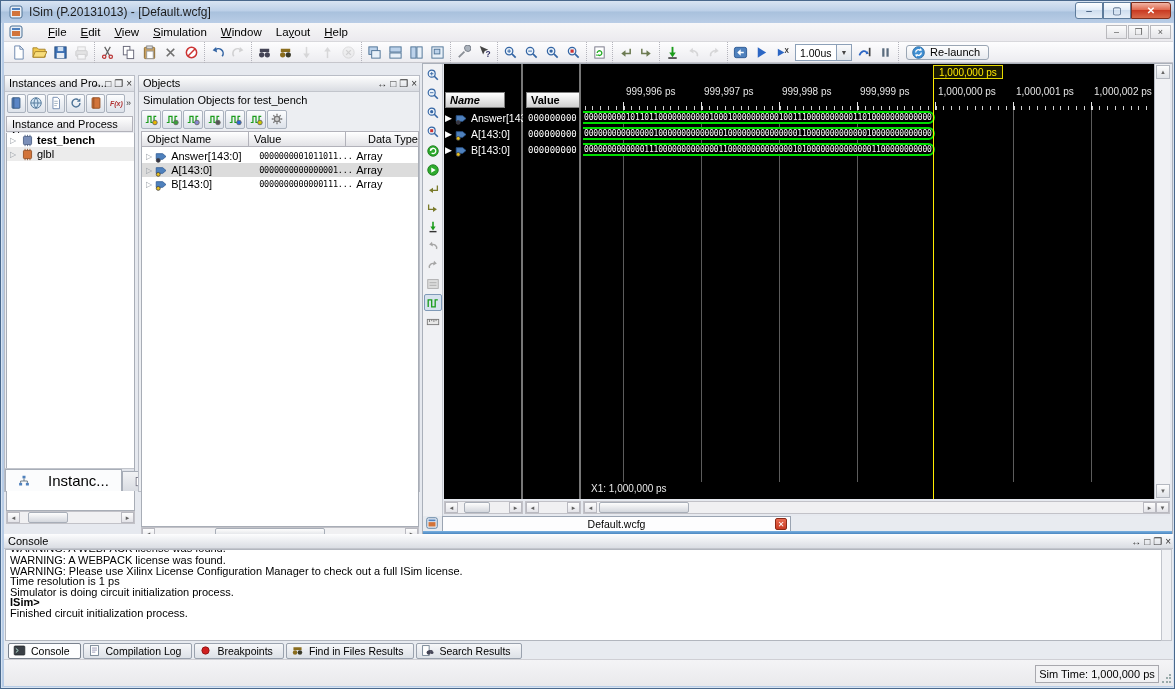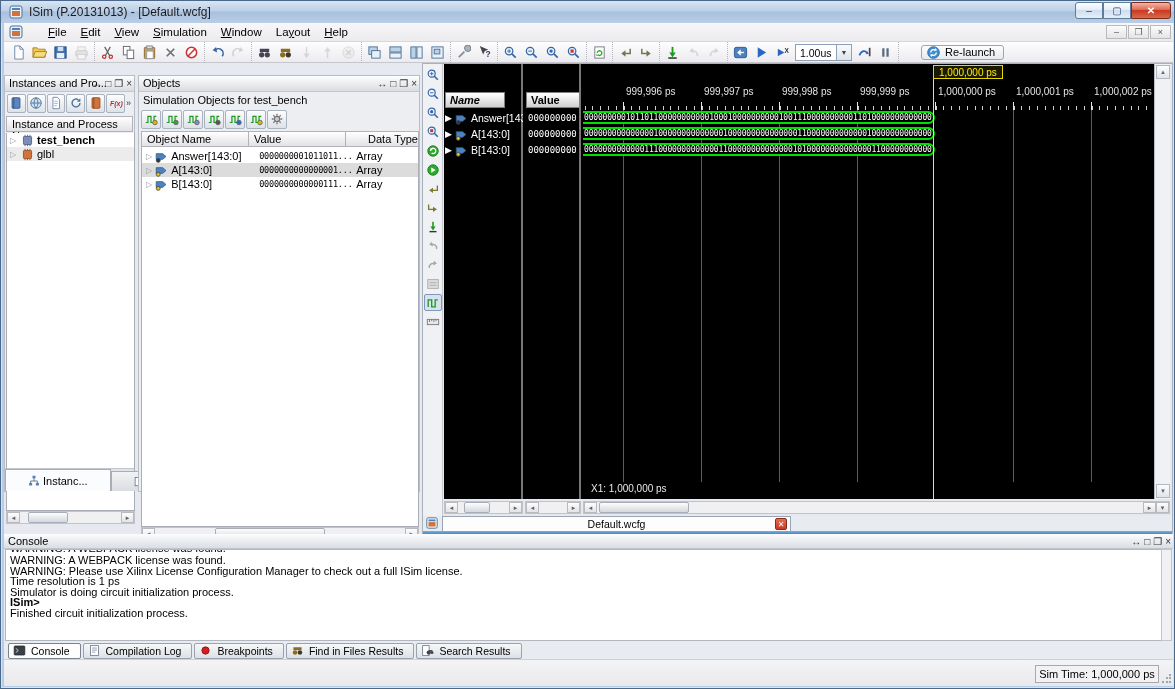--- a/index.html
+++ b/index.html
@@ -33,21 +33,21 @@
     border-bottom:1px solid #c6c6cc;display:flex;align-items:center;padding-left:2px;}
   .tbgroup{display:flex;align-items:center;height:21px;padding:0 2px;border-right:1px dotted #b4b4bc;}
   .tbgroup:last-child{border-right:none;}
   .tbtn{width:21px;height:19px;display:flex;align-items:center;justify-content:center;border:1px solid transparent;border-radius:2px;}
   .tbtn.disabled{opacity:.38;filter:grayscale(1);}
   .combo{display:flex;align-items:center;margin:0 2px;}
   .combo .cval{width:42px;height:17px;border:1px solid #8ca0b8;background:#fff;font-size:10.5px;padding:2px 0 0 4px;}
   .combo .cdrop{width:15px;height:17px;border:1px solid #8ca0b8;border-left:none;background:linear-gradient(#fafbfc,#dfe4ea);
     display:flex;align-items:center;justify-content:center;font-size:7px;color:#444;}
   #relaunch{display:flex;align-items:center;gap:4px;height:15px;border:1px solid #9aa6b4;border-radius:3px;
-    background:linear-gradient(#fefefe,#e6e9ee);padding:0 8px 0 4px;margin-left:20px;font-size:11px;}
+    background:linear-gradient(#fefefe,#e6e9ee);padding:0 8px 0 4px;margin-left:5px;font-size:11px;}
   
   #main{left:0;top:40px;width:1169px;height:471px;background:#e6e9ef;}
   .panel{position:absolute;top:12px;height:417px;background:#eceef2;border:1px solid #b9bdc6;}
   .ptitle{position:relative;height:16px;background:linear-gradient(#fefefe,#d9dce2);border-bottom:1px solid #c2c5cc;
     font-size:11px;padding:1px 0 0 4px;white-space:nowrap;overflow:hidden;}
   .pctl{position:absolute;right:2px;top:1px;display:flex;gap:3px;font-size:10px;color:#333;}
   .pctl span{cursor:default;line-height:13px;}
   .ptoolbar{position:relative;height:22px;background:#eceef2;display:flex;align-items:center;padding-left:2px;gap:1px;}
   .pbtn{width:20px;height:19px;border:1px solid #aab2be;border-radius:2px;background:linear-gradient(#fcfdfe,#dde2ea);
     display:flex;align-items:center;justify-content:center;}
@@ -56,21 +56,21 @@
     font-size:11px;padding:1px 0 0 5px;position:relative;}
   .treearea{background:#fff;border:1px solid #a8adb6;border-top:none;position:relative;overflow:hidden;}
   .trow{height:14px;display:flex;align-items:center;gap:3px;padding-left:3px;white-space:nowrap;}
   .trow .tri{color:#9aa0a8;font-size:8px;width:8px;}
   .hscroll{position:relative;height:13px;background:#f0f0f2;border:1px solid #c2c2c8;display:flex;align-items:center;}
   .sarrow{width:13px;height:11px;display:flex;align-items:center;justify-content:center;font-size:7px;color:#606060;
     background:linear-gradient(#fdfdfd,#e3e3e8);border:1px solid #b9b9c0;}
   .sthumb{height:11px;background:linear-gradient(#fdfdfd,#d4d7dd);border:1px solid #a8aeb8;border-radius:2px;}
   .strack{flex:1;height:11px;}
   .tabsrow{position:absolute;left:0;width:100%;height:23px;background:#e0e3e9;border-top:1px solid #c2c5cc;display:flex;align-items:flex-end;}
-  .btab{display:flex;align-items:center;gap:3px;height:20px;padding:0 22px;font-size:11px;border:1px solid #a8aeb8;border-bottom:none;
+  .btab{display:flex;align-items:center;gap:18px;height:20px;padding:0 12px;font-size:15px;border:1px solid #a8aeb8;border-bottom:none;
     background:linear-gradient(#f2f3f5,#d9dce2);white-space:nowrap;}
   .btab.active{background:#fbfcfd;height:22px;}
   .tabscrollbtn{width:11px;height:16px;margin-left:1px;border:1px solid #a8aeb8;background:linear-gradient(#fbfbfc,#e0e3e8);
     display:flex;align-items:center;justify-content:center;font-size:7px;color:#777;}
   
   .otablehead{position:absolute;display:flex;}
   .ocell{height:16px;background:linear-gradient(#ffffff,#e2e2e6);border:1px solid #b2b2ba;border-left:none;font-size:11px;padding:1px 0 0 5px;}
   .ocell:first-child{border-left:1px solid #b2b2ba;}
   .orow{position:absolute;height:14px;display:flex;align-items:center;font-size:11px;white-space:nowrap;}
   .orow .tri{color:#9aa0a8;font-size:8px;margin:0 3px 0 4px;}

